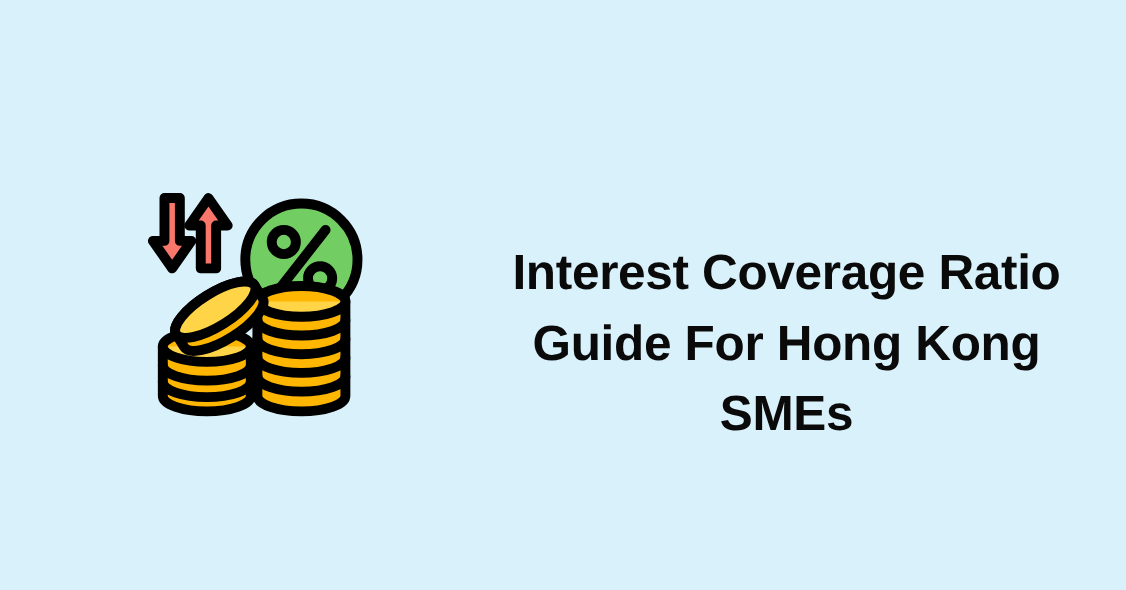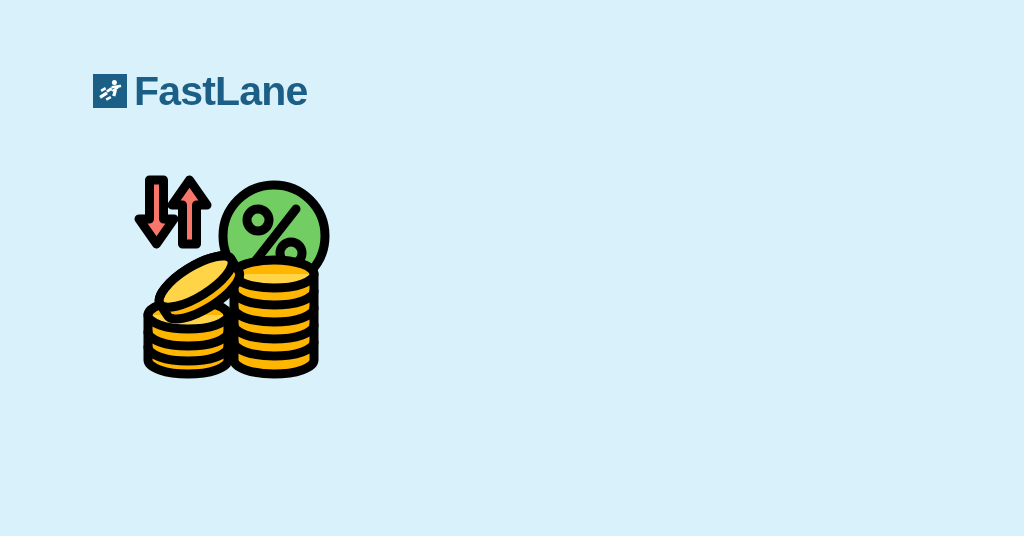--- a/index.html
+++ b/index.html
@@ -70,44 +70,20 @@
     color: #0a0a0a;
     line-height: 1.42;
     letter-spacing: -0.3px;
   }
 </style>
 </head>
 <body>
 
 <div id="banner">
 
-  <div id="brand-logo">
-    <span id="brand-mark">
-      <svg viewBox="0 0 34 34" width="34" height="34" aria-hidden="true">
-        <rect x="0" y="0" width="34" height="34" fill="#1c5f86"></rect>
-        <g fill="#ffffff">
-
-          <circle cx="21.4" cy="8.6" r="2.5"></circle>
-
-          <path d="M18.6 12.0 L23.2 11.2 L25.4 14.6 L22.6 16.2 L21.0 13.9 L18.2 14.7 Z"></path>
-
-          <path d="M20.9 14.6 L24.0 16.3 L22.3 22.5 L19.1 21.5 L20.4 17.7 L17.9 16.7 Z"></path>
-
-          <path d="M23.0 11.5 L27.6 10.4 L28.4 13.1 L23.9 14.3 Z"></path>
-
-          <path d="M17.9 13.3 L19.2 15.8 L14.7 18.7 L13.1 16.4 Z"></path>
-
-          <path d="M6.2 22.0 L13.2 17.5 L14.9 20.2 L7.9 24.7 Z"></path>
-          <path d="M7.4 15.8 L12.0 13.1 L13.3 15.2 L8.7 17.9 Z"></path>
-          <path d="M12.6 24.6 L17.2 21.9 L18.5 24.0 L13.9 26.7 Z"></path>
-        </g>
-      </svg>
-    </span>
-    <span id="brand-wordmark">FastLane</span>
-  </div>
 
   <div id="coin-illustration">
     <svg viewBox="0 0 216 216" width="216" height="216" aria-hidden="true">
       <g stroke="#000000" stroke-width="9" stroke-linejoin="round" stroke-linecap="round">
 
         <g fill="#f9766a">
           <path d="M23.5 12 L37.5 12 L37.5 51 L48 51 L30.5 76 L13 51 L23.5 51 Z"></path>
         </g>
 
         <g fill="#f9766a">
@@ -139,14 +115,15 @@
 
         <g transform="rotate(-32 75 122)">
           <path d="M33 112 a42 15 0 0 1 84 0 L117 126 a42 15 0 0 1 -84 0 Z" fill="#ffb600"></path>
           <ellipse cx="75" cy="112" rx="42" ry="15" fill="#ffd447"></ellipse>
         </g>
 
       </g>
     </svg>
   </div>
 
+  <h1 id="article-title">Interest Coverage Ratio Guide For Hong Kong SMEs</h1>
 
 </div>
 
 </body></html>

